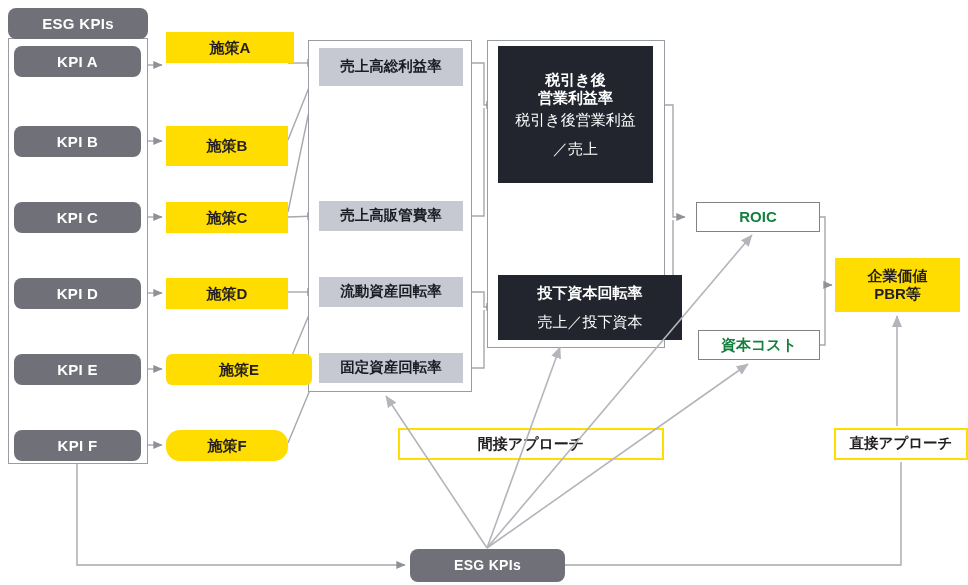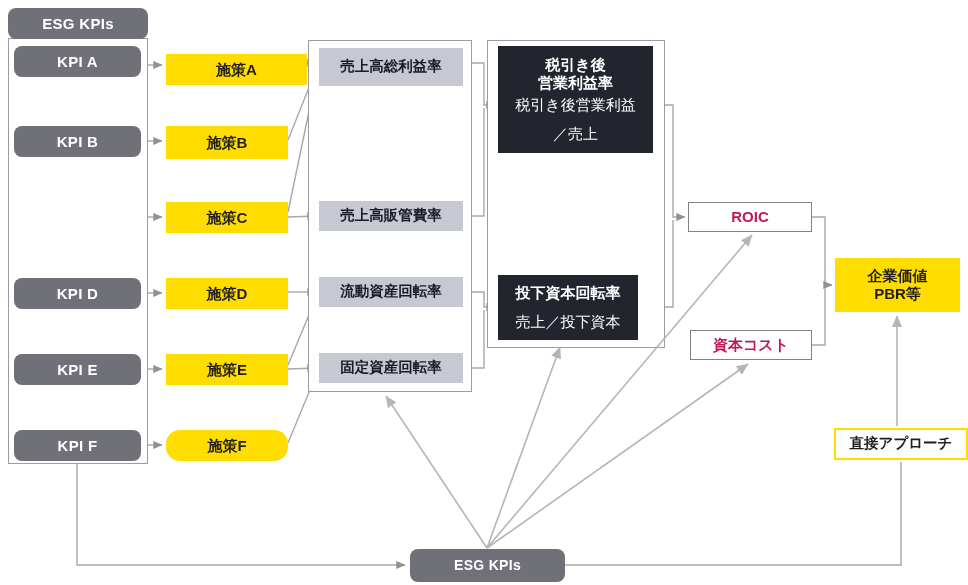--- a/index.html
+++ b/index.html
@@ -48,23 +48,24 @@
   }
   .dark-fill{
     background:#22252e;
     color:#ffffff;
   }
   .dark-fill .t1{font-weight:bold;font-size:15px;}
   .dark-fill .t2{font-weight:normal;font-size:15px;margin-top:12px;}
   .plain-box{
     background:#ffffff;
     border:1px solid #808287;
-    color:#be185d;
-    font-weight:bold;
-    font-size:15px;
+    color:#15803d;
+    font-weight:bold;
+    font-size:15px;
+    margin-left:8px;
   }
   .yellow-outline{
     background:#ffffff;
     border:2px solid #ffdd00;
     color:#231f20;
     font-weight:bold;
     font-size:15px;
   }
   .container-box{
     position:absolute;
@@ -144,43 +145,46 @@
   <div class="box gray-fill" style="left:8px;top:8px;width:140px;height:31px;">
     <span>ESG KPIs</span>
   </div>
 
   <div class="box gray-fill" style="left:14px;top:46px;width:127px;height:31px;">
     <span>KPI A</span>
   </div>
   <div class="box gray-fill" style="left:14px;top:126px;width:127px;height:31px;">
     <span>KPI B</span>
   </div>
+  <div class="box gray-fill" style="left:14px;top:202px;width:127px;height:31px;">
+    <span>KPI C</span>
+  </div>
   <div class="box gray-fill" style="left:14px;top:278px;width:127px;height:31px;">
     <span>KPI D</span>
   </div>
   <div class="box gray-fill" style="left:14px;top:354px;width:127px;height:31px;">
     <span>KPI E</span>
   </div>
   <div class="box gray-fill" style="left:14px;top:430px;width:127px;height:31px;">
     <span>KPI F</span>
   </div>
 
-  <div class="box yellow-fill" style="left:166px;top:54px;width:141px;height:31px;text-align:center;">
+  <div class="box yellow-fill" style="left:166px;top:32px;width:128px;height:31px;text-align:center;">
     <span>施策A</span>
   </div>
-  <div class="box yellow-fill" style="left:166px;top:126px;width:122px;height:33px;justify-content:center;">
+  <div class="box yellow-fill" style="left:166px;top:126px;width:122px;height:40px;justify-content:center;">
     <span>施策B</span>
   </div>
   <div class="box yellow-fill" style="left:166px;top:202px;width:122px;height:31px;">
     <span>施策C</span>
   </div>
   <div class="box yellow-fill" style="left:166px;top:278px;width:122px;height:31px;">
     <span>施策D</span>
   </div>
-  <div class="box yellow-fill" style="left:166px;top:354px;width:122px;height:31px;">
+  <div class="box yellow-fill" style="left:166px;top:354px;width:146px;height:31px;border-radius:6px;">
     <span>施策E</span>
   </div>
   <div class="box yellow-fill" style="left:166px;top:430px;width:122px;height:31px;border-radius:14px;">
     <span>施策F</span>
   </div>
 
   <div class="container-box" style="left:308px;top:40px;width:164px;height:352px;"></div>
 
   <div class="box ratio-fill" style="left:319px;top:48px;width:144px;height:38px;">
     <span>売上高総利益率</span>
@@ -190,45 +194,48 @@
   </div>
   <div class="box ratio-fill" style="left:319px;top:277px;width:144px;height:30px;">
     <span>流動資産回転率</span>
   </div>
   <div class="box ratio-fill" style="left:319px;top:353px;width:144px;height:30px;">
     <span>固定資産回転率</span>
   </div>
 
   <div class="container-box" style="left:487px;top:40px;width:178px;height:308px;"></div>
 
-  <div class="box dark-fill" style="left:498px;top:46px;width:155px;height:107px;">
+  <div class="box dark-fill" style="left:498px;top:46px;width:155px;height:137px;">
     <span class="t1">税引き後</span>
     <span class="t1">営業利益率</span>
     <span class="t2" style="margin-top:4px;text-align:right;">税引き後営業利益</span>
     <span class="t2">／売上</span>
   </div>
 
-  <div class="box dark-fill" style="left:498px;top:275px;width:140px;height:65px;gap:7px;">
+  <div class="box dark-fill" style="left:498px;top:275px;width:184px;height:65px;gap:7px;">
     <span class="t1">投下資本回転率</span>
     <span class="t2" style="margin-top:4px;">売上／投下資本</span>
   </div>
 
   <div class="box plain-box" style="left:688px;top:202px;width:124px;height:30px;">
     <span>ROIC</span>
   </div>
 
   <div class="box plain-box" style="left:690px;top:330px;width:122px;height:30px;">
     <span>資本コスト</span>
   </div>
 
   <div class="box yellow-fill" style="left:835px;top:258px;width:125px;height:54px;">
     <span>企業価値</span>
     <span>PBR等</span>
   </div>
 
+  <div class="box yellow-outline" style="left:398px;top:428px;width:266px;height:32px;">
+    <span>間接アプローチ</span>
+  </div>
 
   <div class="box yellow-outline" style="left:834px;top:428px;width:134px;height:32px;font-size:14.5px;">
     <span>直接アプローチ</span>
   </div>
 
   <div class="box gray-fill sm" style="left:410px;top:549px;width:155px;height:33px;">
     <span>ESG KPIs</span>
   </div>
 
   <svg class="svg-layer over" viewBox="0 0 968 585">

